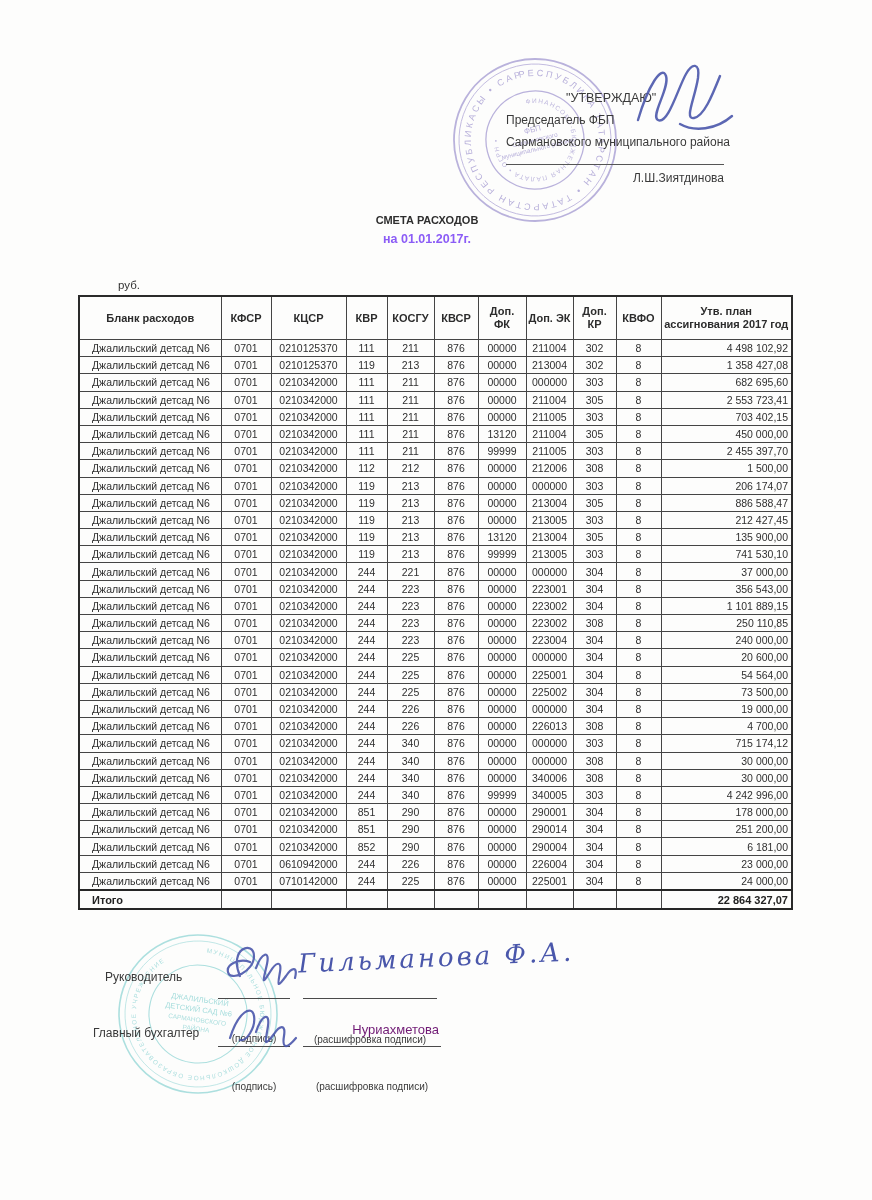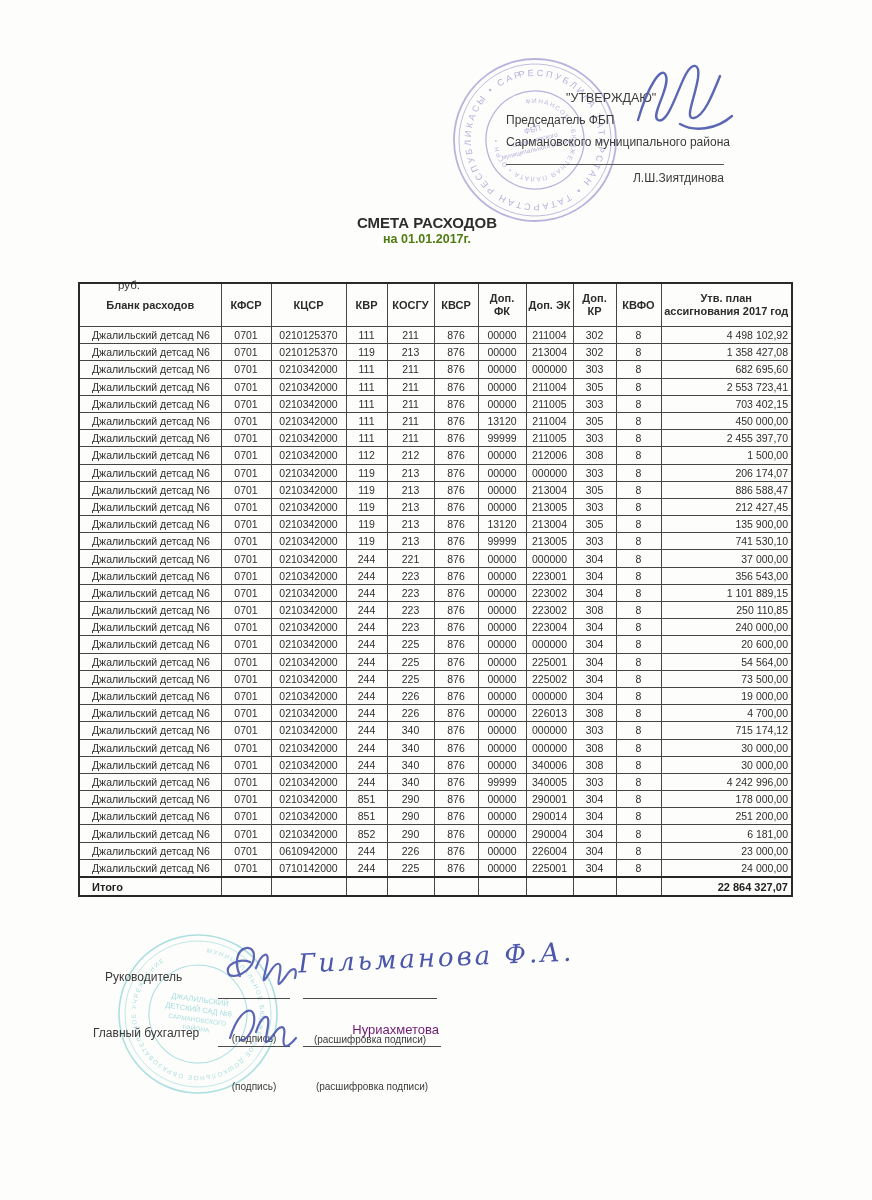--- a/index.html
+++ b/index.html
@@ -22,26 +22,26 @@
   }
   
   .ap-line { position:absolute; font-size:12px; color:#3a3a3a; z-index:2; }
   .ap-approve { left:566px; top:91px; font-size:12.5px; }
   .ap-pos1 { left:506px; top:113px; }
   .ap-pos2 { left:506px; top:135px; }
   .ap-rule { position:absolute; left:506px; top:164px; width:218px; border-top:1.5px solid #555; z-index:2; }
   .ap-name { left:506px; top:171px; width:218px; text-align:right; }
   
   .doc-title { position:absolute; left:307px; top:214px; width:240px; text-align:center;
-               font-weight:bold; font-size:15px; color:#2e2e2e; z-index:2; }
+               font-weight:bold; font-size:11px; color:#2e2e2e; z-index:2; }
   .doc-date  { position:absolute; left:307px; top:232px; width:240px; text-align:center;
-               font-weight:bold; font-size:12.5px; color:#4d7c0f; z-index:2; }
+               font-weight:bold; font-size:12.5px; color:#8b5cf6; z-index:2; }
   .rub { position:absolute; left:80px; top:279px; font-size:11.5px; color:#333; z-index:2;padding-left:38px; }
   
-  .tbl-wrap { position:absolute; left:78px; top:282px; z-index:2; }
+  .tbl-wrap { position:absolute; left:78px; top:295px; z-index:2; }
   table { border-collapse:collapse; table-layout:fixed; width:713px; background:transparent; }
   th, td { border:1px solid #454545; overflow:hidden; white-space:nowrap; }
   table { border:2px solid #2a2a2a; }
   thead th {
     font-size:11px; font-weight:bold; color:#2c2c2c; text-align:center;
     vertical-align:middle; height:40px; line-height:1.18; padding:1px 2px; white-space:normal;
   }
   tbody td { font-size:10.5px; color:#2f2f2f; height:16.2px; padding:0 3px; }
   td.cl { text-align:left;padding-left:12px; }
   td.cc { text-align:center; }

